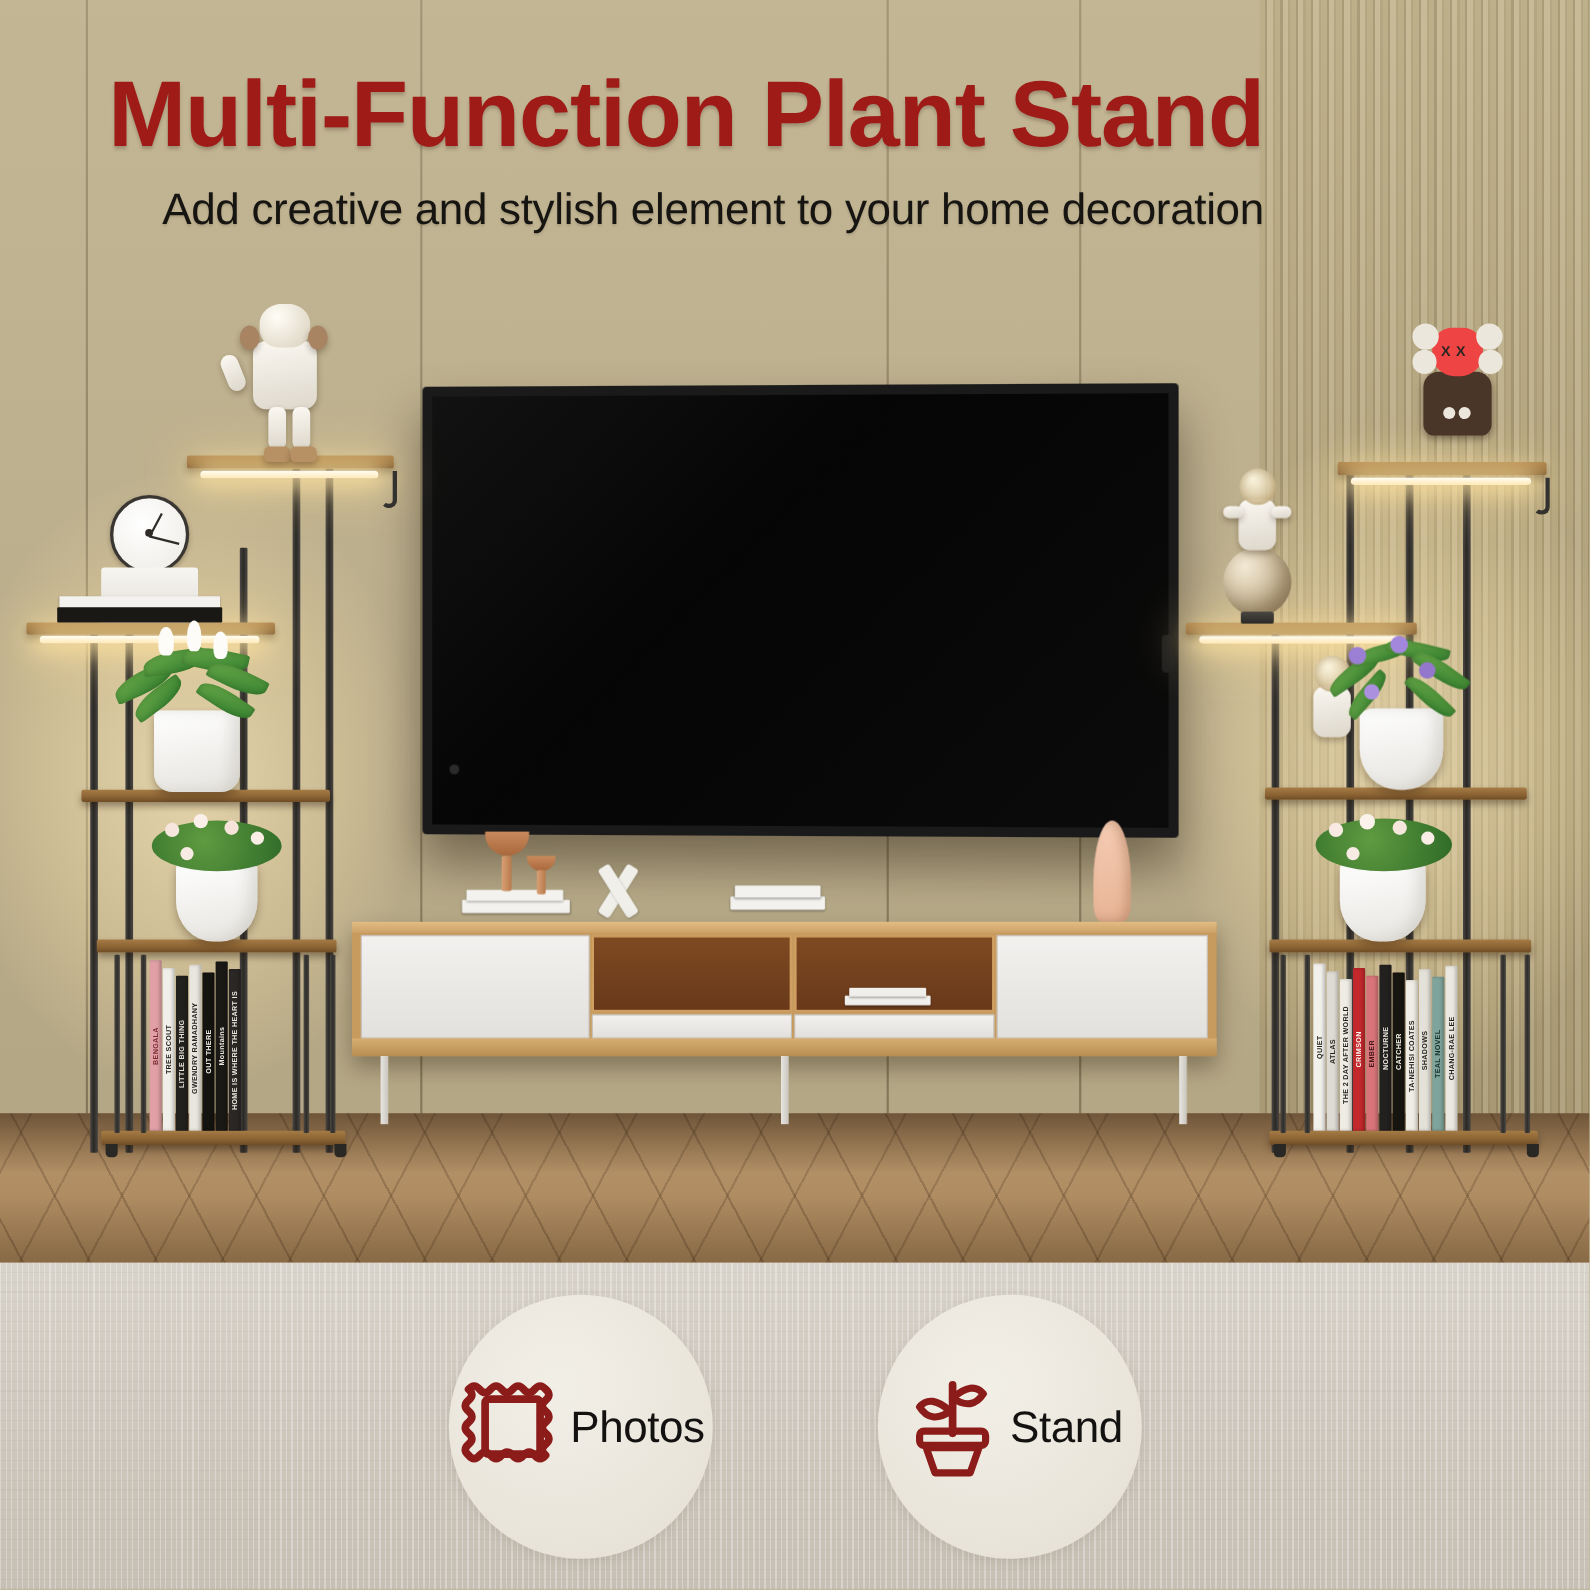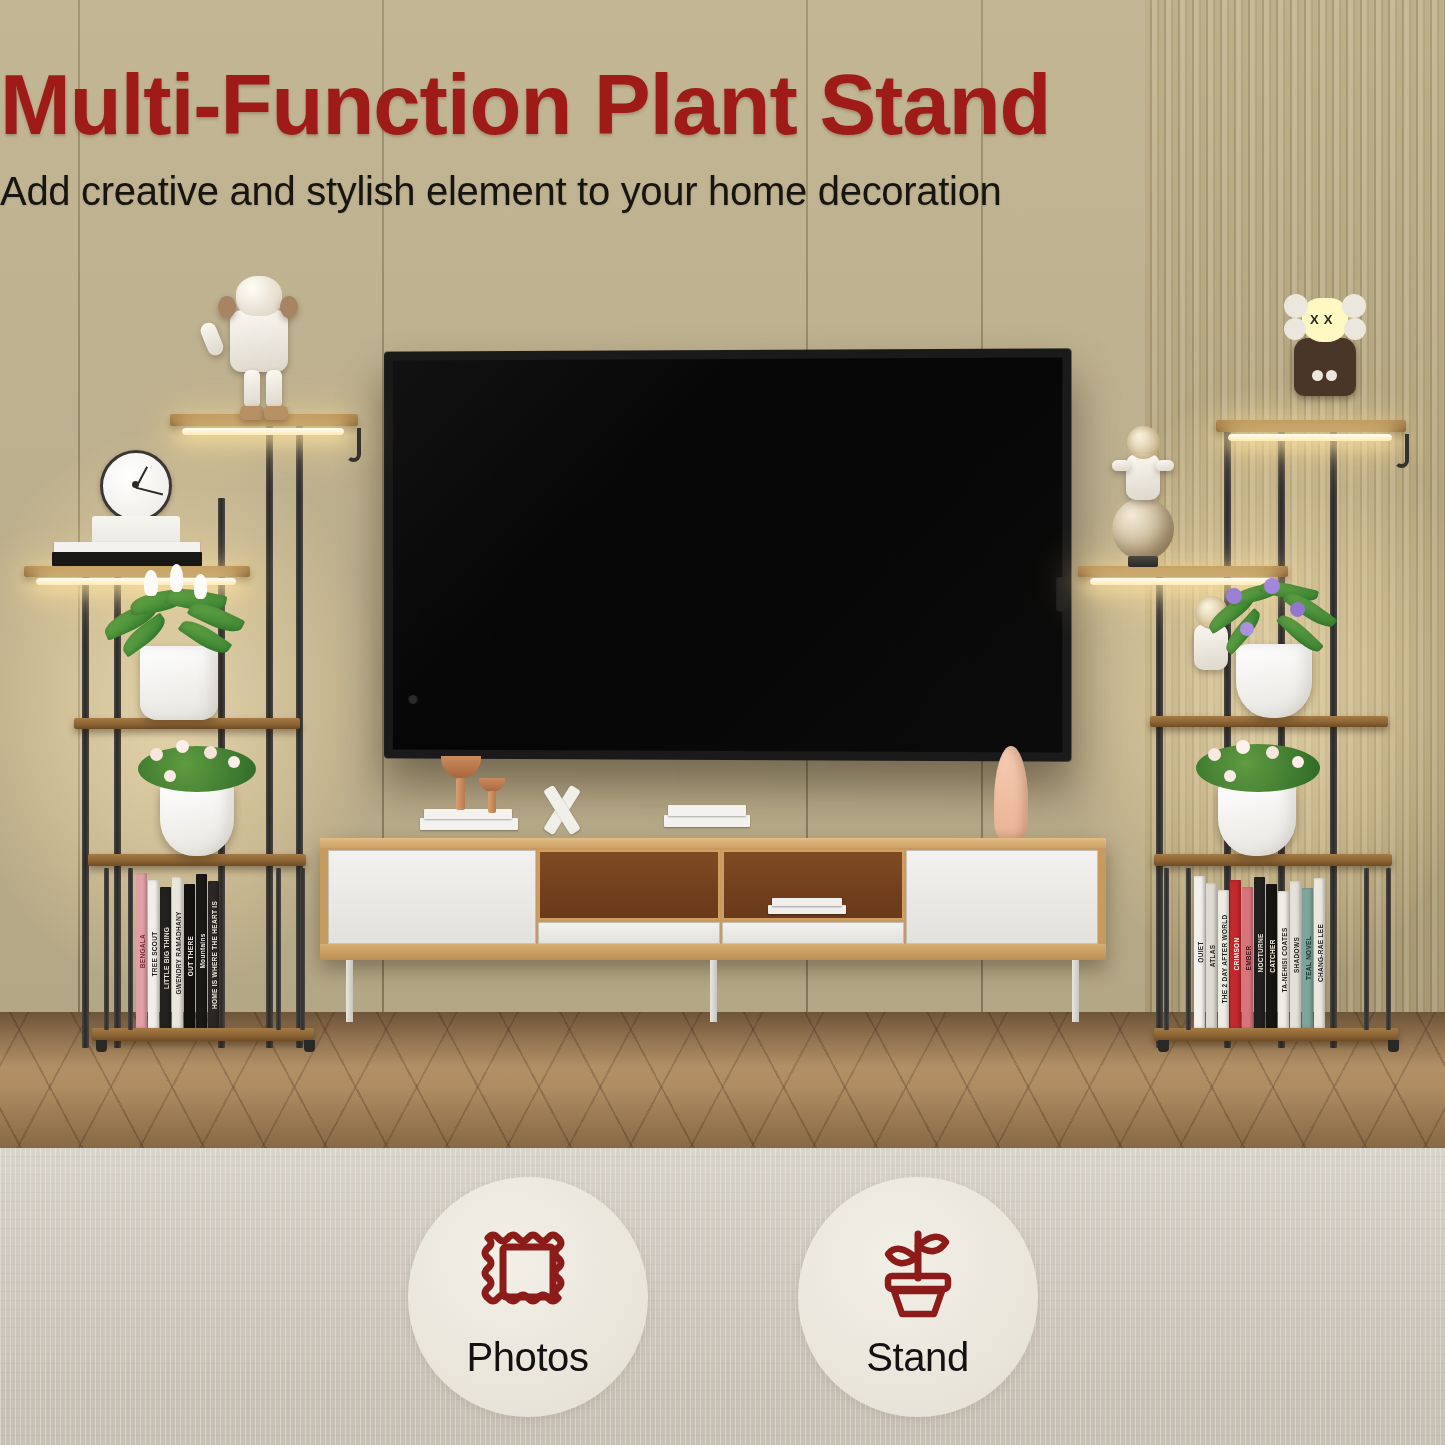--- a/index.html
+++ b/index.html
@@ -69,21 +69,21 @@
     background:linear-gradient(180deg,#d9d4cb 0%,#cfc9bf 40%,#c7c0b4 100%);
     overflow:hidden;
   }
   .band::before{
     content:""; position:absolute; inset:0;
     background:repeating-linear-gradient(90deg, rgba(255,255,255,.30) 0 1px, rgba(0,0,0,0) 1px 5px),
                repeating-linear-gradient(0deg, rgba(150,142,130,.10) 0 1px, rgba(0,0,0,0) 1px 9px);
   }
 
   
-  .headings { position:absolute; left:0; top:0; width:1376px; z-index:40; text-align:left; }
+  .headings { position:absolute; left:0; top:0; width:1149px; z-index:40; text-align:right; }
   .title {
     font-size:85px; font-weight:700; color:#9e1b17; letter-spacing:-1px;
     line-height:1.02; padding-top:62px;
     text-shadow:0 2px 3px rgba(60,30,20,.25);
     font-family:"Liberation Sans", sans-serif;
   }
   .subtitle {
     font-size:40px; font-weight:400; color:#171512; margin-top:20px;
     letter-spacing:-.3px;
     text-shadow:0 1px 2px rgba(80,70,50,.20);
@@ -194,36 +194,36 @@
   .fig-head{ position:absolute; border-radius:50%;
     background:radial-gradient(circle at 35% 30%,#fffdf6,#d8cfbc); }
   .helmet{ position:absolute; border-radius:50%;
     background:radial-gradient(circle at 35% 28%, rgba(255,250,230,.95), rgba(196,170,120,.80));
     box-shadow:inset 0 0 10px rgba(140,110,60,.45); }
   .moon{ position:absolute; border-radius:50%;
     background:radial-gradient(circle at 32% 28%,#f3ead6,#bda984 70%,#9b8765);
     box-shadow:inset -8px -8px 16px rgba(90,74,48,.45); }
   .kaws{ position:absolute; background:#4a3529; border-radius:14px 14px 10px 10px;
     box-shadow:0 3px 7px rgba(30,18,8,.40); }
-  .kaws-head{ position:absolute; background:#fef9c3; border-radius:40% 40% 45% 45%; }
+  .kaws-head{ position:absolute; background:#ef4444; border-radius:40% 40% 45% 45%; }
   .pom{ position:absolute; background:#ece7dc; border-radius:50%; }
   .clockface{
     position:absolute; border-radius:50%;
     background:radial-gradient(circle at 40% 35%,#ffffff,#eceae4);
     border:3px solid #3a3733; box-shadow:0 2px 5px rgba(40,24,10,.30);
   }
 
   
   .features { position:absolute; left:0; top:1148px; width:1445px; height:297px; z-index:50;
     display:flex; justify-content:center; align-items:center; gap:150px; }
   .feature { width:240px; text-align:center; position:relative; }
   .fcircle {
     width:240px; height:240px; border-radius:50%;
     background:radial-gradient(circle at 42% 34%, #f2efe7 0%, #eae6dc 58%, #e2ded3 100%);
-    display:flex; flex-direction:column; align-items:center; justify-content:center;
+    display:flex; flex-direction:row; align-items:center; justify-content:center;
     box-shadow:0 3px 10px rgba(120,110,95,.16);
   }
   .ficon { height:118px; display:flex; align-items:center; justify-content:center; }
   .ficon svg{ display:block; }
   .flabel { font-size:40px; color:#131211; margin-top:4px; letter-spacing:-.4px; }
 </style>
 </head>
 <body>
 
 <div id="stage">

